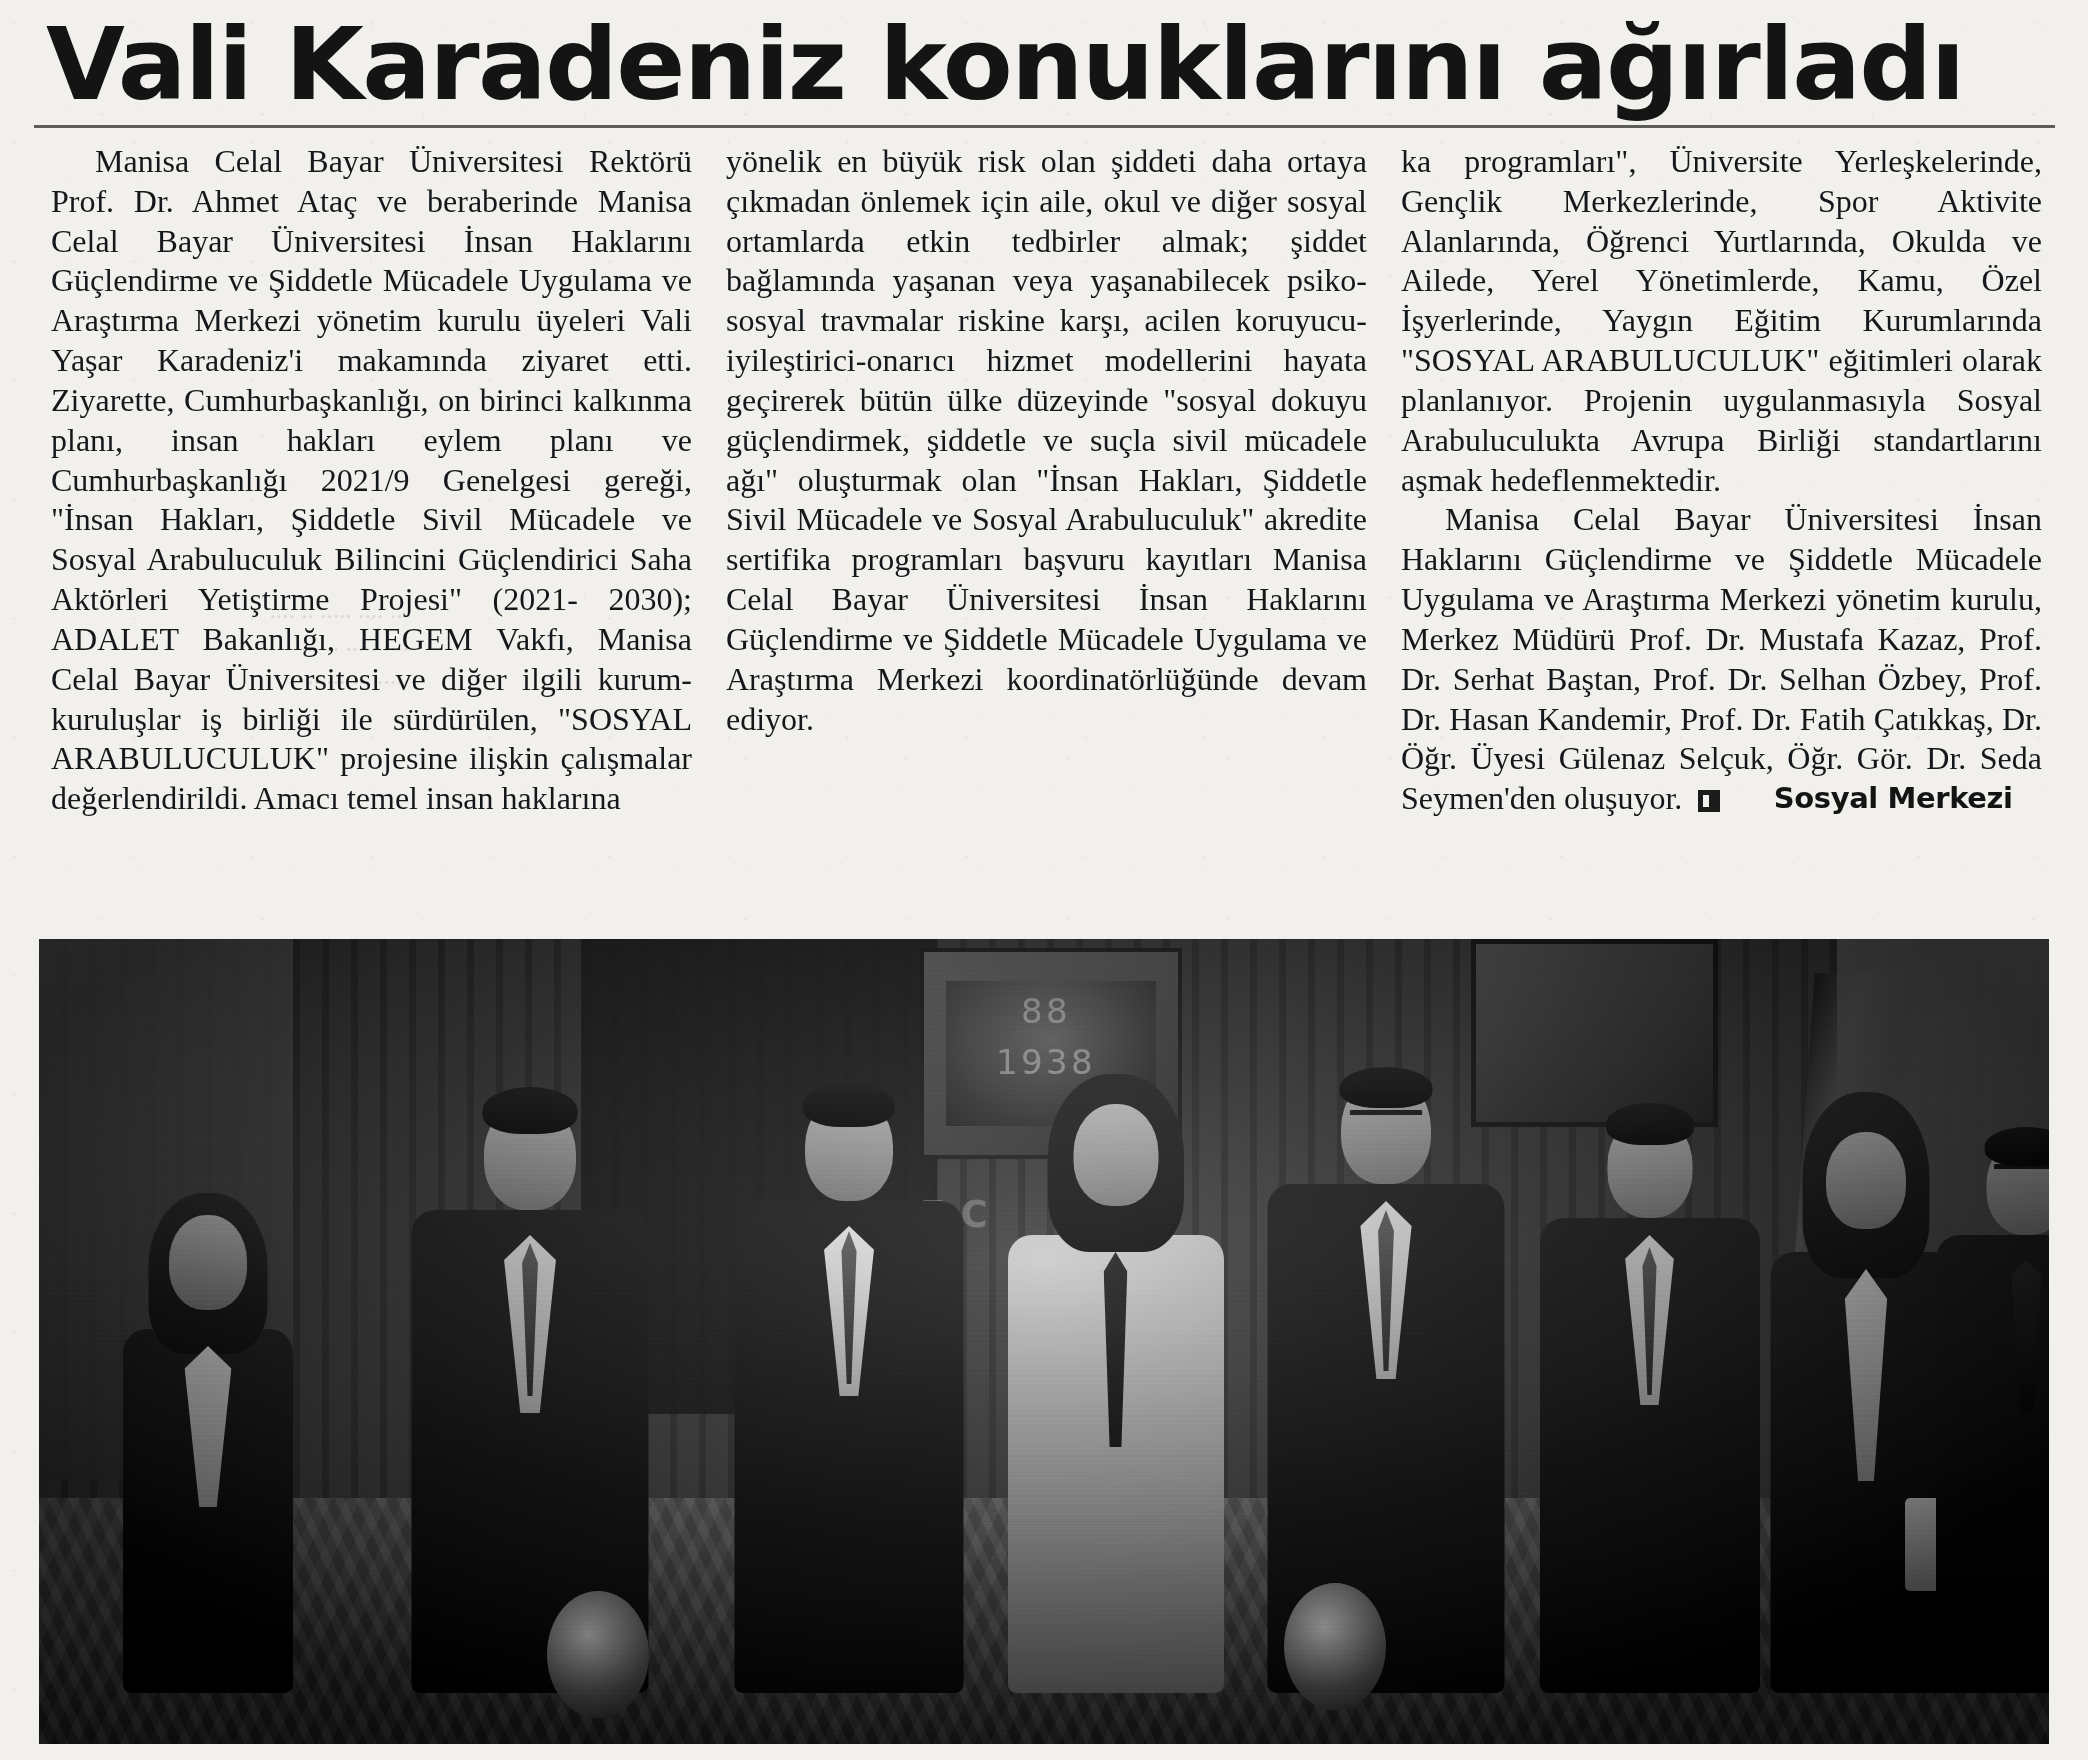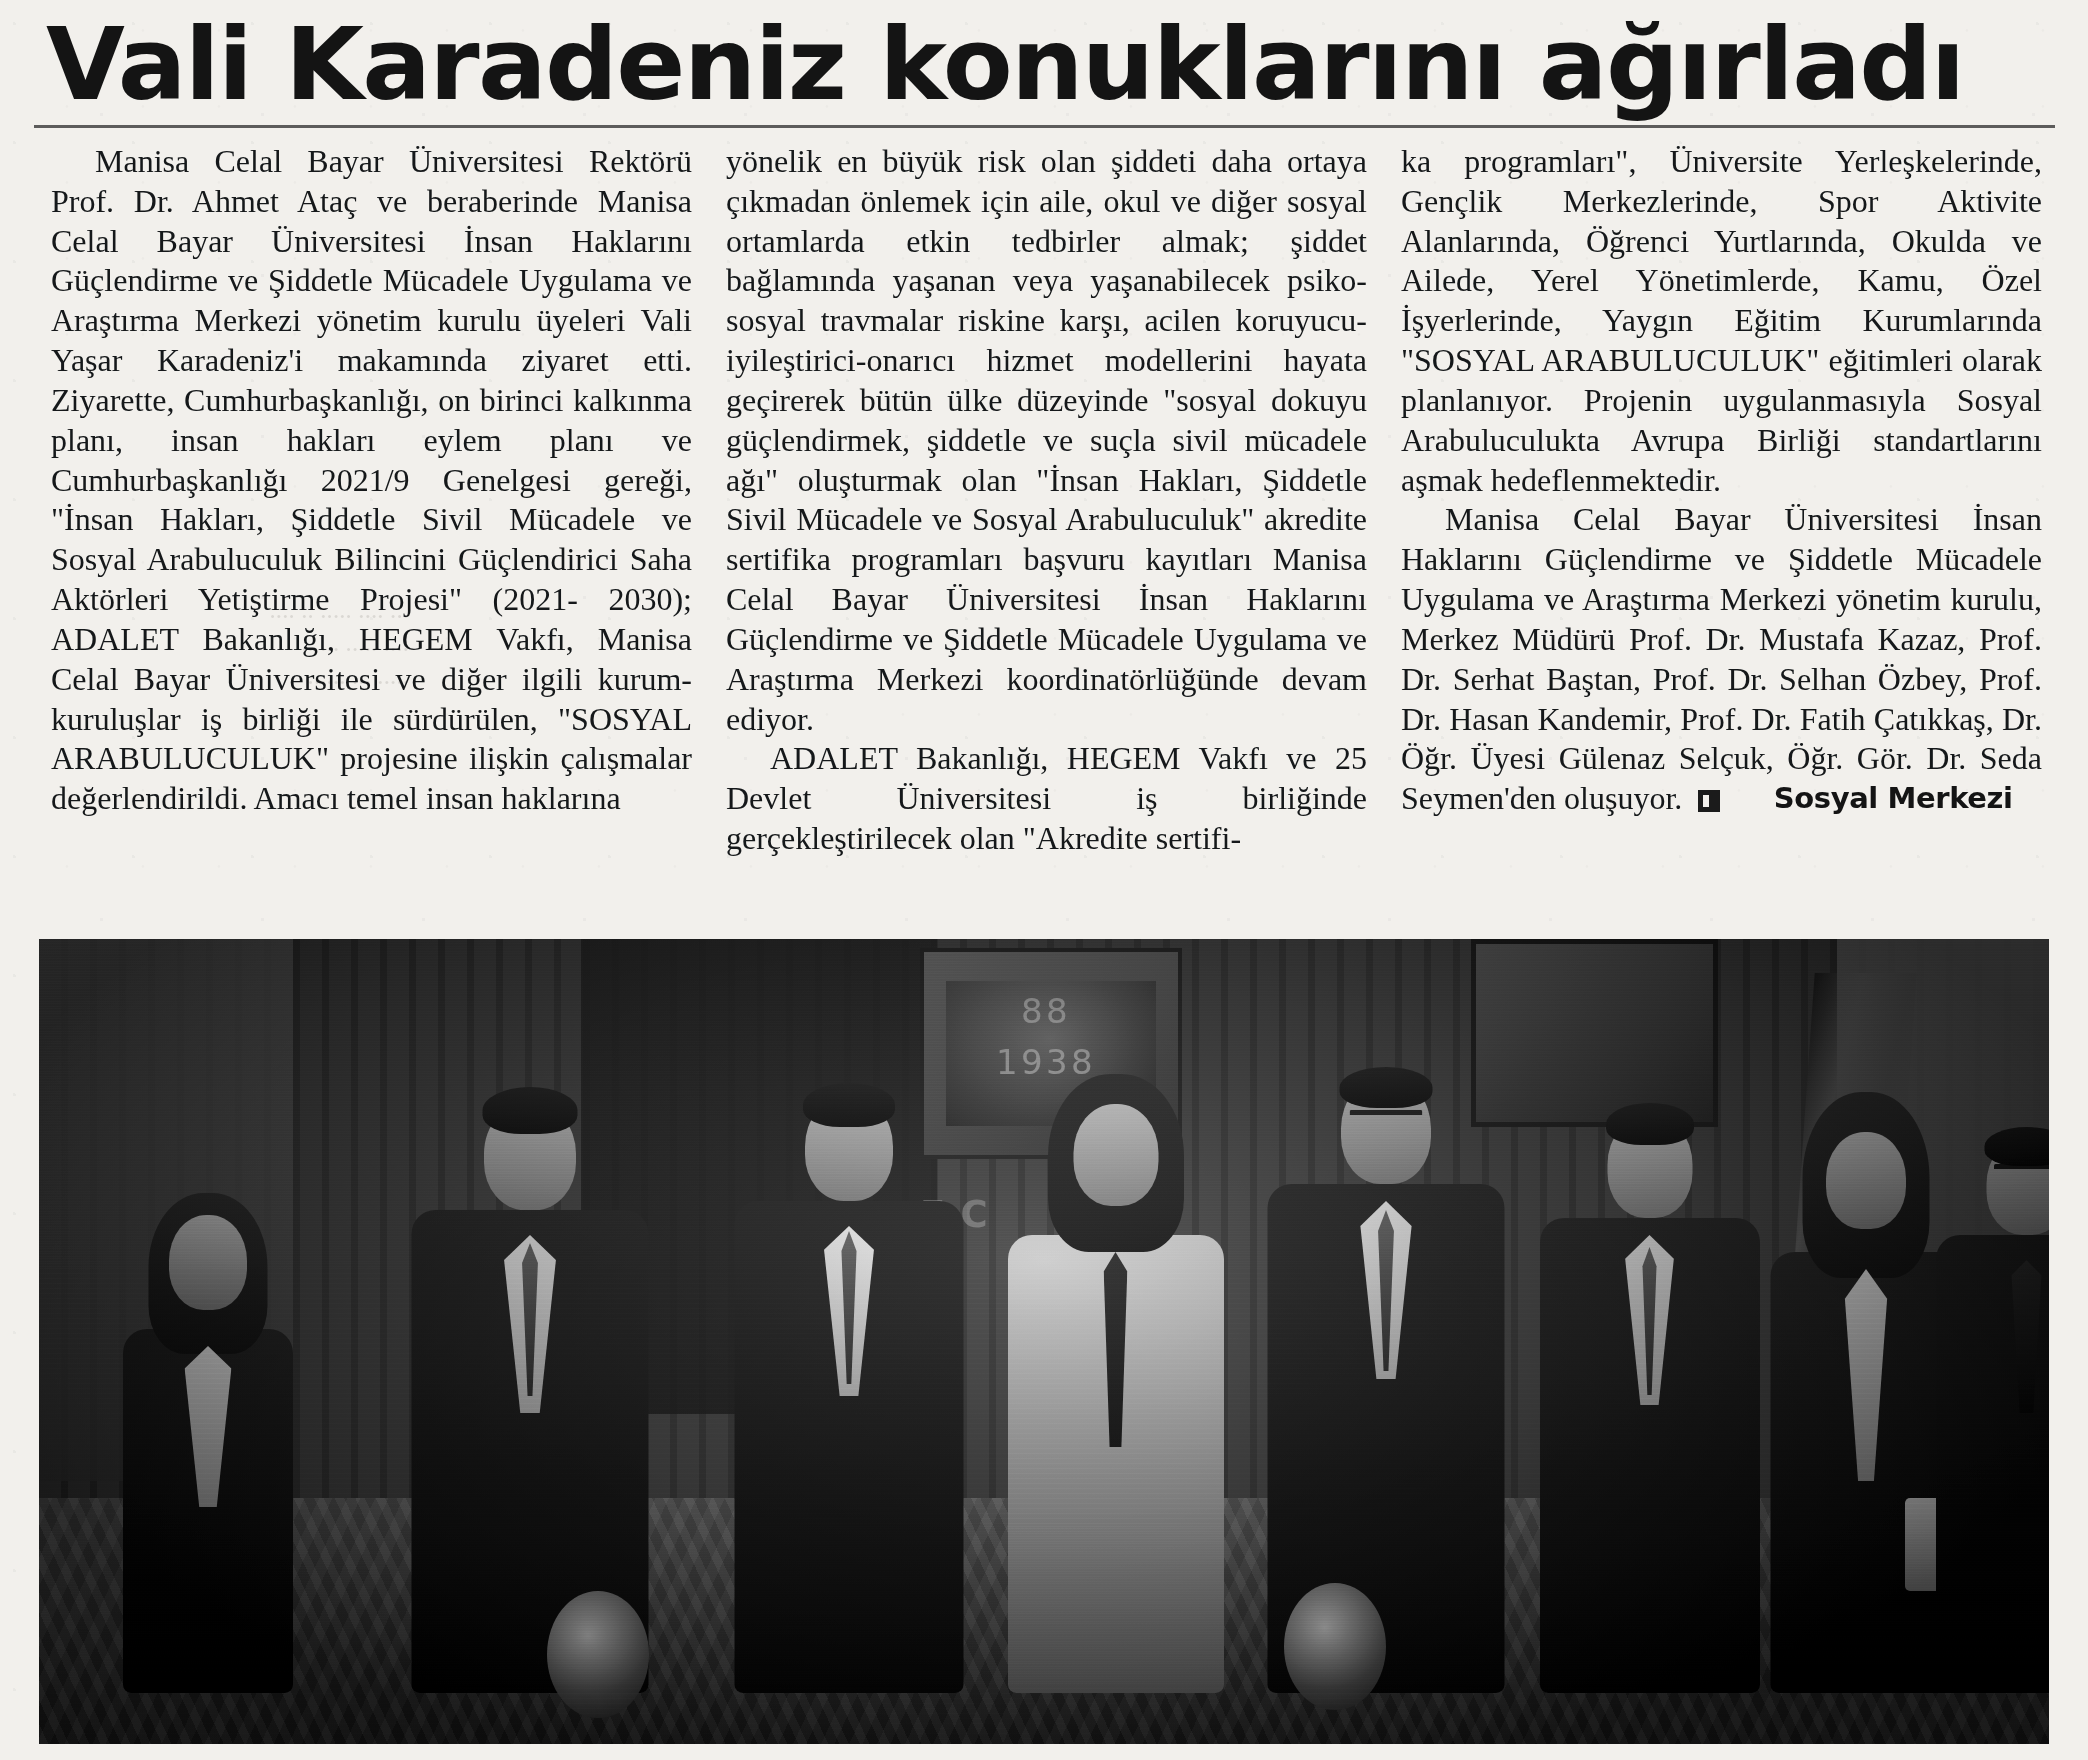--- a/index.html
+++ b/index.html
@@ -328,21 +328,20 @@
   </div>
 
   <div class="columns">
 
     <div class="col">
       <p class="indent">Manisa Celal Bayar Üniversitesi Rektörü Prof. Dr. Ahmet Ataç ve beraberinde Manisa Celal Bayar Üniversitesi İnsan Haklarını Güçlendirme ve Şiddetle Mücadele Uygulama ve Araştırma Merkezi yönetim kurulu üyeleri Vali Yaşar Karadeniz'i makamında ziyaret etti. Ziyarette, Cumhurbaşkanlığı, on birinci kalkınma planı, insan hakları eylem planı ve Cumhurbaşkanlığı 2021/9 Genelgesi gereği, "İnsan Hakları, Şiddetle Sivil Mücadele ve Sosyal Arabuluculuk Bilincini Güçlendirici Saha Aktörleri Yetiştirme Projesi" (2021- 2030); ADALET Bakanlığı, HEGEM Vakfı, Manisa Celal Bayar Üniversitesi ve diğer ilgili kurum-kuruluşlar iş birliği ile sürdürülen, "SOSYAL ARABULUCULUK" projesine ilişkin çalışmalar değerlendirildi. Amacı temel insan haklarına</p>
     </div>
 
     <div class="col">
       <p>yönelik en büyük risk olan şiddeti daha ortaya çıkmadan önlemek için aile, okul ve diğer sosyal ortamlarda etkin tedbirler almak; şiddet bağlamında yaşanan veya yaşanabilecek psiko-sosyal travmalar riskine karşı, acilen koruyucu-iyileştirici-onarıcı hizmet modellerini hayata geçirerek bütün ülke düzeyinde "sosyal dokuyu güçlendirmek, şiddetle ve suçla sivil mücadele ağı" oluşturmak olan "İnsan Hakları, Şiddetle Sivil Mücadele ve Sosyal Arabuluculuk" akredite sertifika programları başvuru kayıtları Manisa Celal Bayar Üniversitesi İnsan Haklarını Güçlendirme ve Şiddetle Mücadele Uygulama ve Araştırma Merkezi koordinatörlüğünde devam ediyor.</p>
-      <p class="indent">ADALET Bakanlığı, HEGEM Vakfı ve 25 Devlet Üniversitesi iş birliğinde gerçekleştirilecek olan "Akredite sertifi-</p>
     </div>
 
     <div class="col">
       <p>ka programları", Üniversite Yerleşkelerinde, Gençlik Merkezlerinde, Spor Aktivite Alanlarında, Öğrenci Yurtlarında, Okulda ve Ailede, Yerel Yönetimlerde, Kamu, Özel İşyerlerinde, Yaygın Eğitim Kurumlarında "SOSYAL ARABULUCULUK" eğitimleri olarak planlanıyor. Projenin uygulanmasıyla Sosyal Arabuluculukta Avrupa Birliği standartlarını aşmak hedeflenmektedir.</p>
       <p class="indent"><span>Manisa Celal Bayar Üniversitesi İnsan Haklarını Güçlendirme ve Şiddetle Mücadele Uygulama ve Araştırma Merkezi yönetim kurulu, Merkez Müdürü Prof. Dr. Mustafa Kazaz, Prof. Dr. Serhat Baştan, Prof. Dr. Selhan Özbey, Prof. Dr. Hasan Kandemir, Prof. Dr. Fatih Çatıkkaş, Dr. Öğr. Üyesi Gülenaz Selçuk, Öğr. Gör. Dr. Seda Seymen'den oluşuyor.</span><span class="haber">
             <span class="haber-sq"></span>
             <span class="haber-text">Sosyal Merkezi</span>
           </span></p>
     </div>
 

